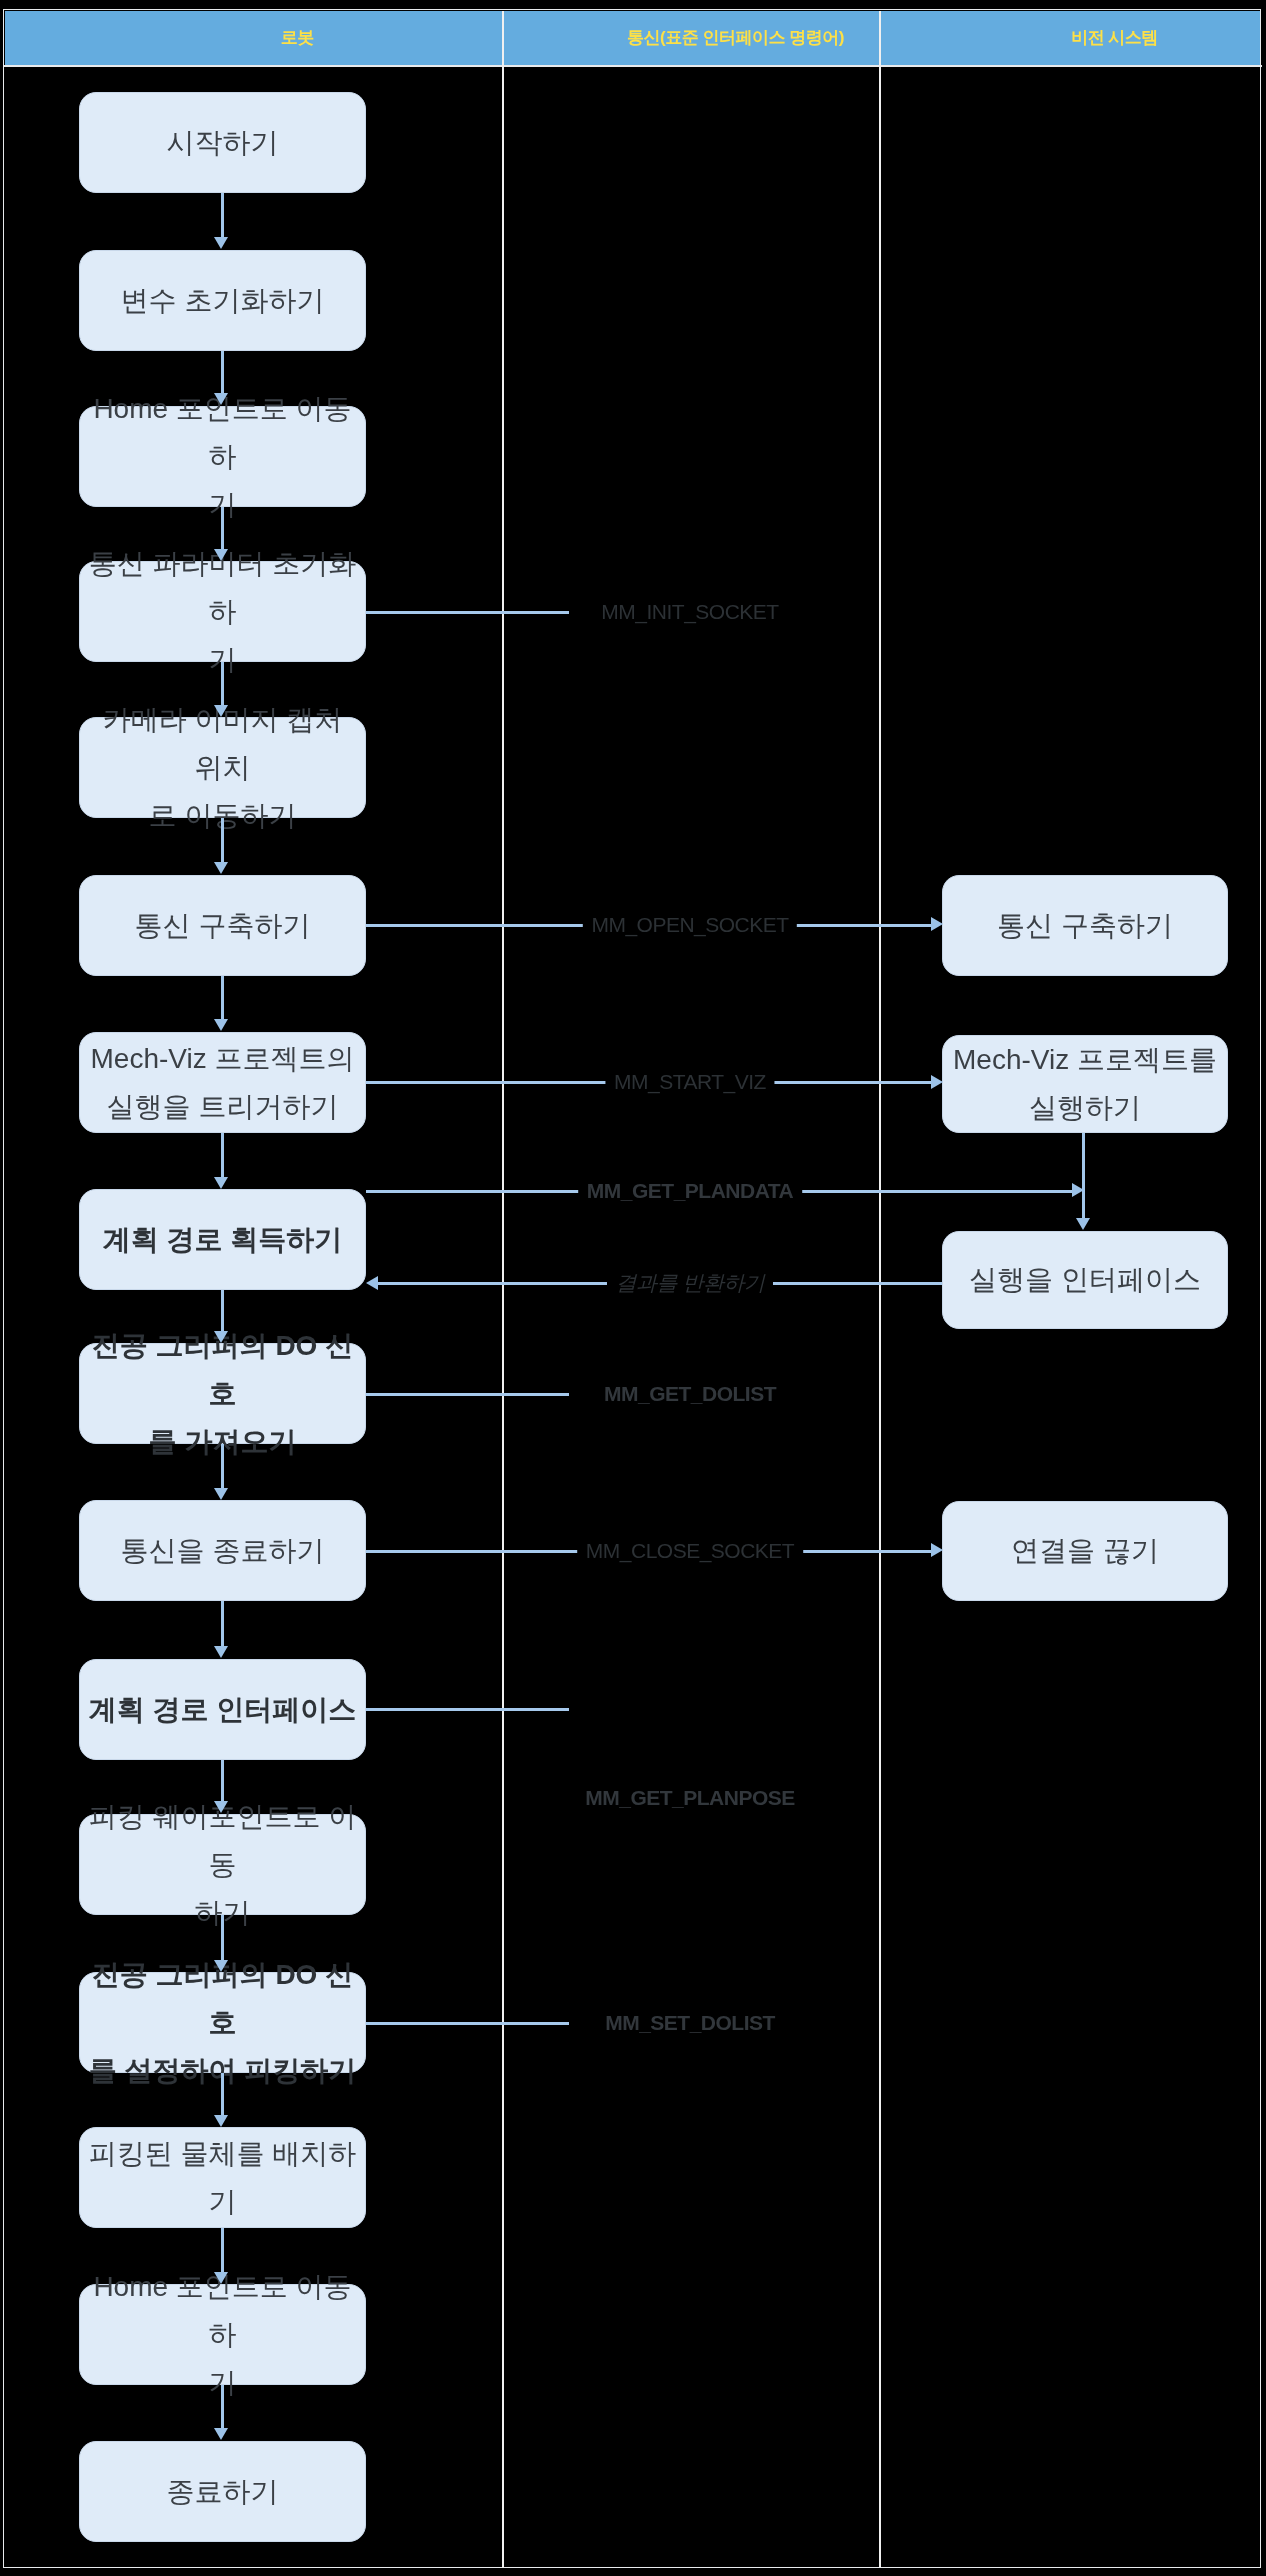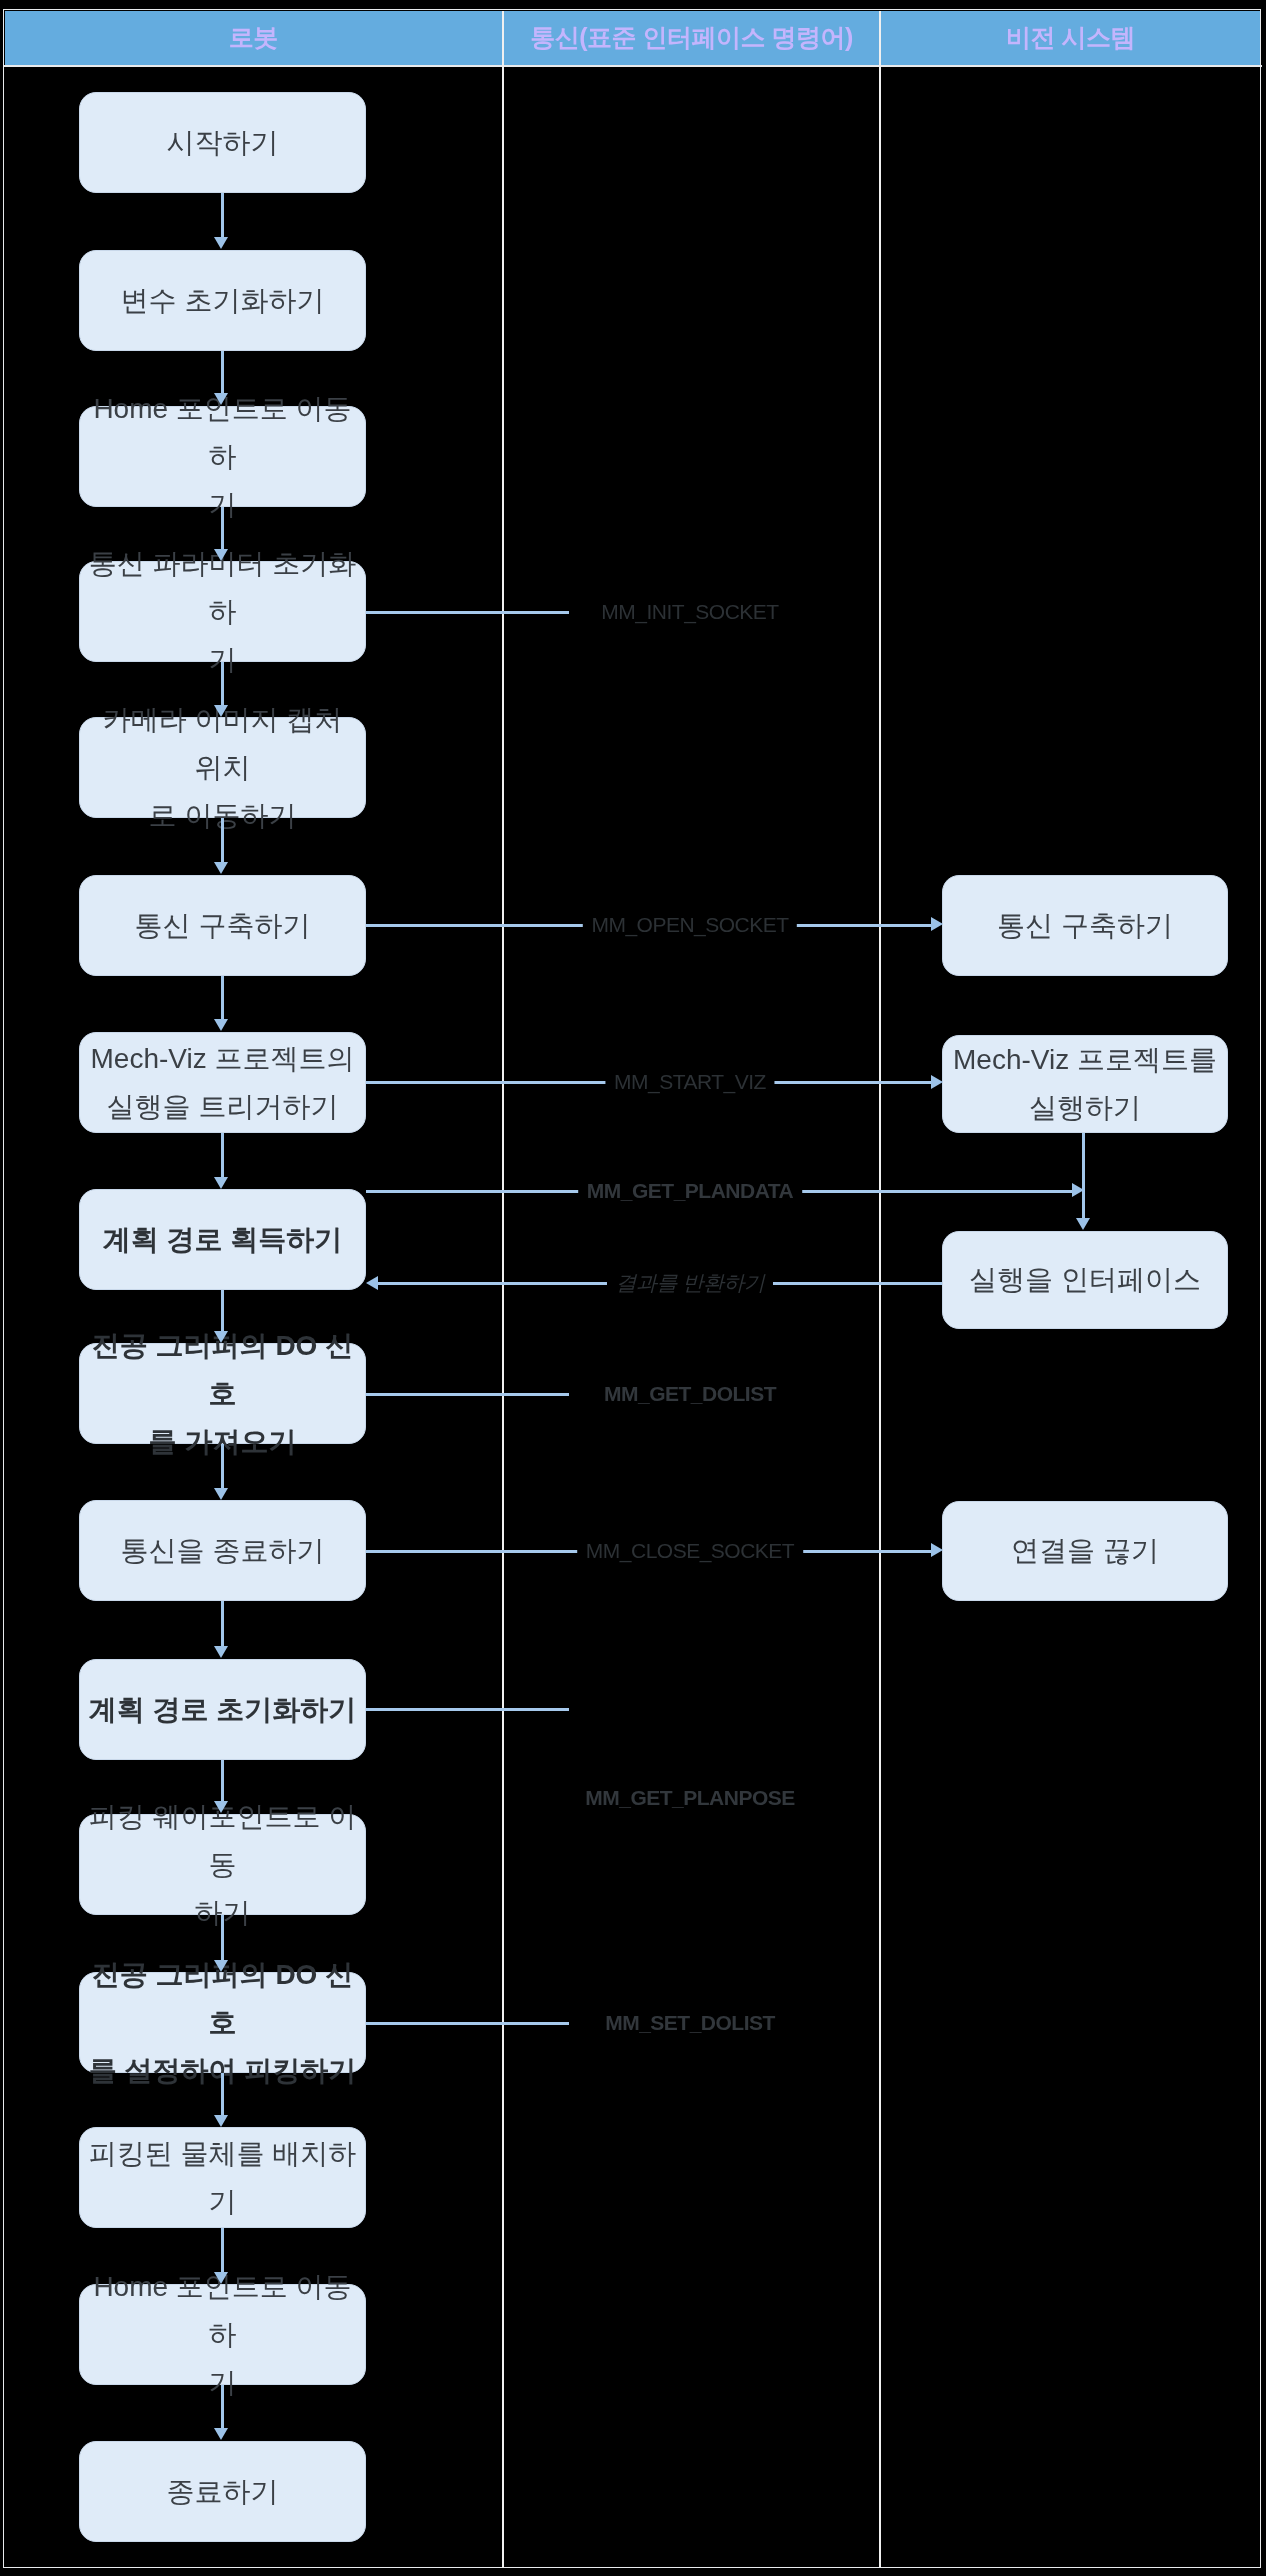--- a/index.html
+++ b/index.html
@@ -15,21 +15,21 @@
     position:absolute;left:4.8px;top:10.5px;width:1256px;height:54px;background:#64ACDF;
   }
   .header-underline{
     position:absolute;left:2.9px;top:65px;width:1259px;height:1.9px;background:#e8eaec;
   }
   .divider{
     position:absolute;top:10.5px;width:1.9px;height:2557px;background:#f0f0f0;
   }
   .hcell{
     position:absolute;top:10.5px;height:54px;display:flex;align-items:center;justify-content:center;
-    color:#c4b5fd;font-size:25px;font-weight:bold;letter-spacing:-0.5px;
+    color:#fde047;font-size:17px;font-weight:bold;letter-spacing:-0.5px;margin-left:44px;
   }
   .node{
     position:absolute;background:#DFEBF8;border:1.9px solid #c9d8ea;border-radius:17px;
     box-sizing:border-box;display:flex;align-items:center;justify-content:center;
     text-align:center;color:#3b4046;font-size:28px;line-height:48px;padding:0 7.6px;
   }
   .node.bold{font-weight:bold;color:#2e3338;}
   .hline{position:absolute;height:2.9px;background:#a6c9ec;}
   .vline{position:absolute;width:2.9px;background:#a3c7eb;}
   .head{position:absolute;width:0;height:0;}
@@ -60,21 +60,21 @@
       <div class="node" style="left: 79px; top: 92px; width: 287px; height: 101px;">시작하기</div>
       <div class="node" style="left: 79px; top: 250px; width: 287px; height: 101px;">변수 초기화하기</div>
       <div class="node" style="left: 79px; top: 406px; width: 287px; height: 101px;">Home 포인트로 이동하<br>기</div>
       <div class="node" style="left: 79px; top: 561px; width: 287px; height: 101px;">통신 파라미터 초기화하<br>기</div>
       <div class="node" style="left: 79px; top: 717px; width: 287px; height: 101px;">카메라 이미지 캡처 위치<br>로 이동하기</div>
       <div class="node" style="left: 79px; top: 875px; width: 287px; height: 101px;">통신 구축하기</div>
       <div class="node" style="left: 79px; top: 1032px; width: 287px; height: 101px;">Mech-Viz 프로젝트의<br>실행을 트리거하기</div>
       <div class="node bold" style="left: 79px; top: 1189px; width: 287px; height: 101px;">계획 경로 획득하기</div>
       <div class="node bold" style="left: 79px; top: 1343px; width: 287px; height: 101px;">진공 그리퍼의 DO 신호<br>를 가져오기</div>
       <div class="node" style="left: 79px; top: 1500px; width: 287px; height: 101px;">통신을 종료하기</div>
-      <div class="node bold" style="left: 79px; top: 1659px; width: 287px; height: 101px;">계획 경로 초기화하기</div>
+      <div class="node bold" style="left: 79px; top: 1659px; width: 287px; height: 101px;">계획 경로 인터페이스</div>
       <div class="node" style="left: 79px; top: 1814px; width: 287px; height: 101px;">피킹 웨이포인트로 이동<br>하기</div>
       <div class="node bold" style="left: 79px; top: 1972px; width: 287px; height: 101px;">진공 그리퍼의 DO 신호<br>를 설정하여 피킹하기</div>
       <div class="node" style="left: 79px; top: 2127px; width: 287px; height: 101px;">피킹된 물체를 배치하기</div>
       <div class="node" style="left: 79px; top: 2284px; width: 287px; height: 101px;">Home 포인트로 이동하<br>기</div>
       <div class="node" style="left: 79px; top: 2441px; width: 287px; height: 101px;">종료하기</div>
       <div class="node" style="left: 942px; top: 875px; width: 286px; height: 101px;">통신 구축하기</div>
       <div class="node" style="left: 942px; top: 1035px; width: 286px; height: 98px;">Mech-Viz 프로젝트를<br>실행하기</div>
       <div class="node" style="left: 942px; top: 1231px; width: 286px; height: 98px;">실행을 인터페이스</div>
       <div class="node" style="left: 942px; top: 1501px; width: 286px; height: 100px;">연결을 끊기</div>
       <div class="vline" style="left: 221px; top: 193px; height: 44px;"></div>

